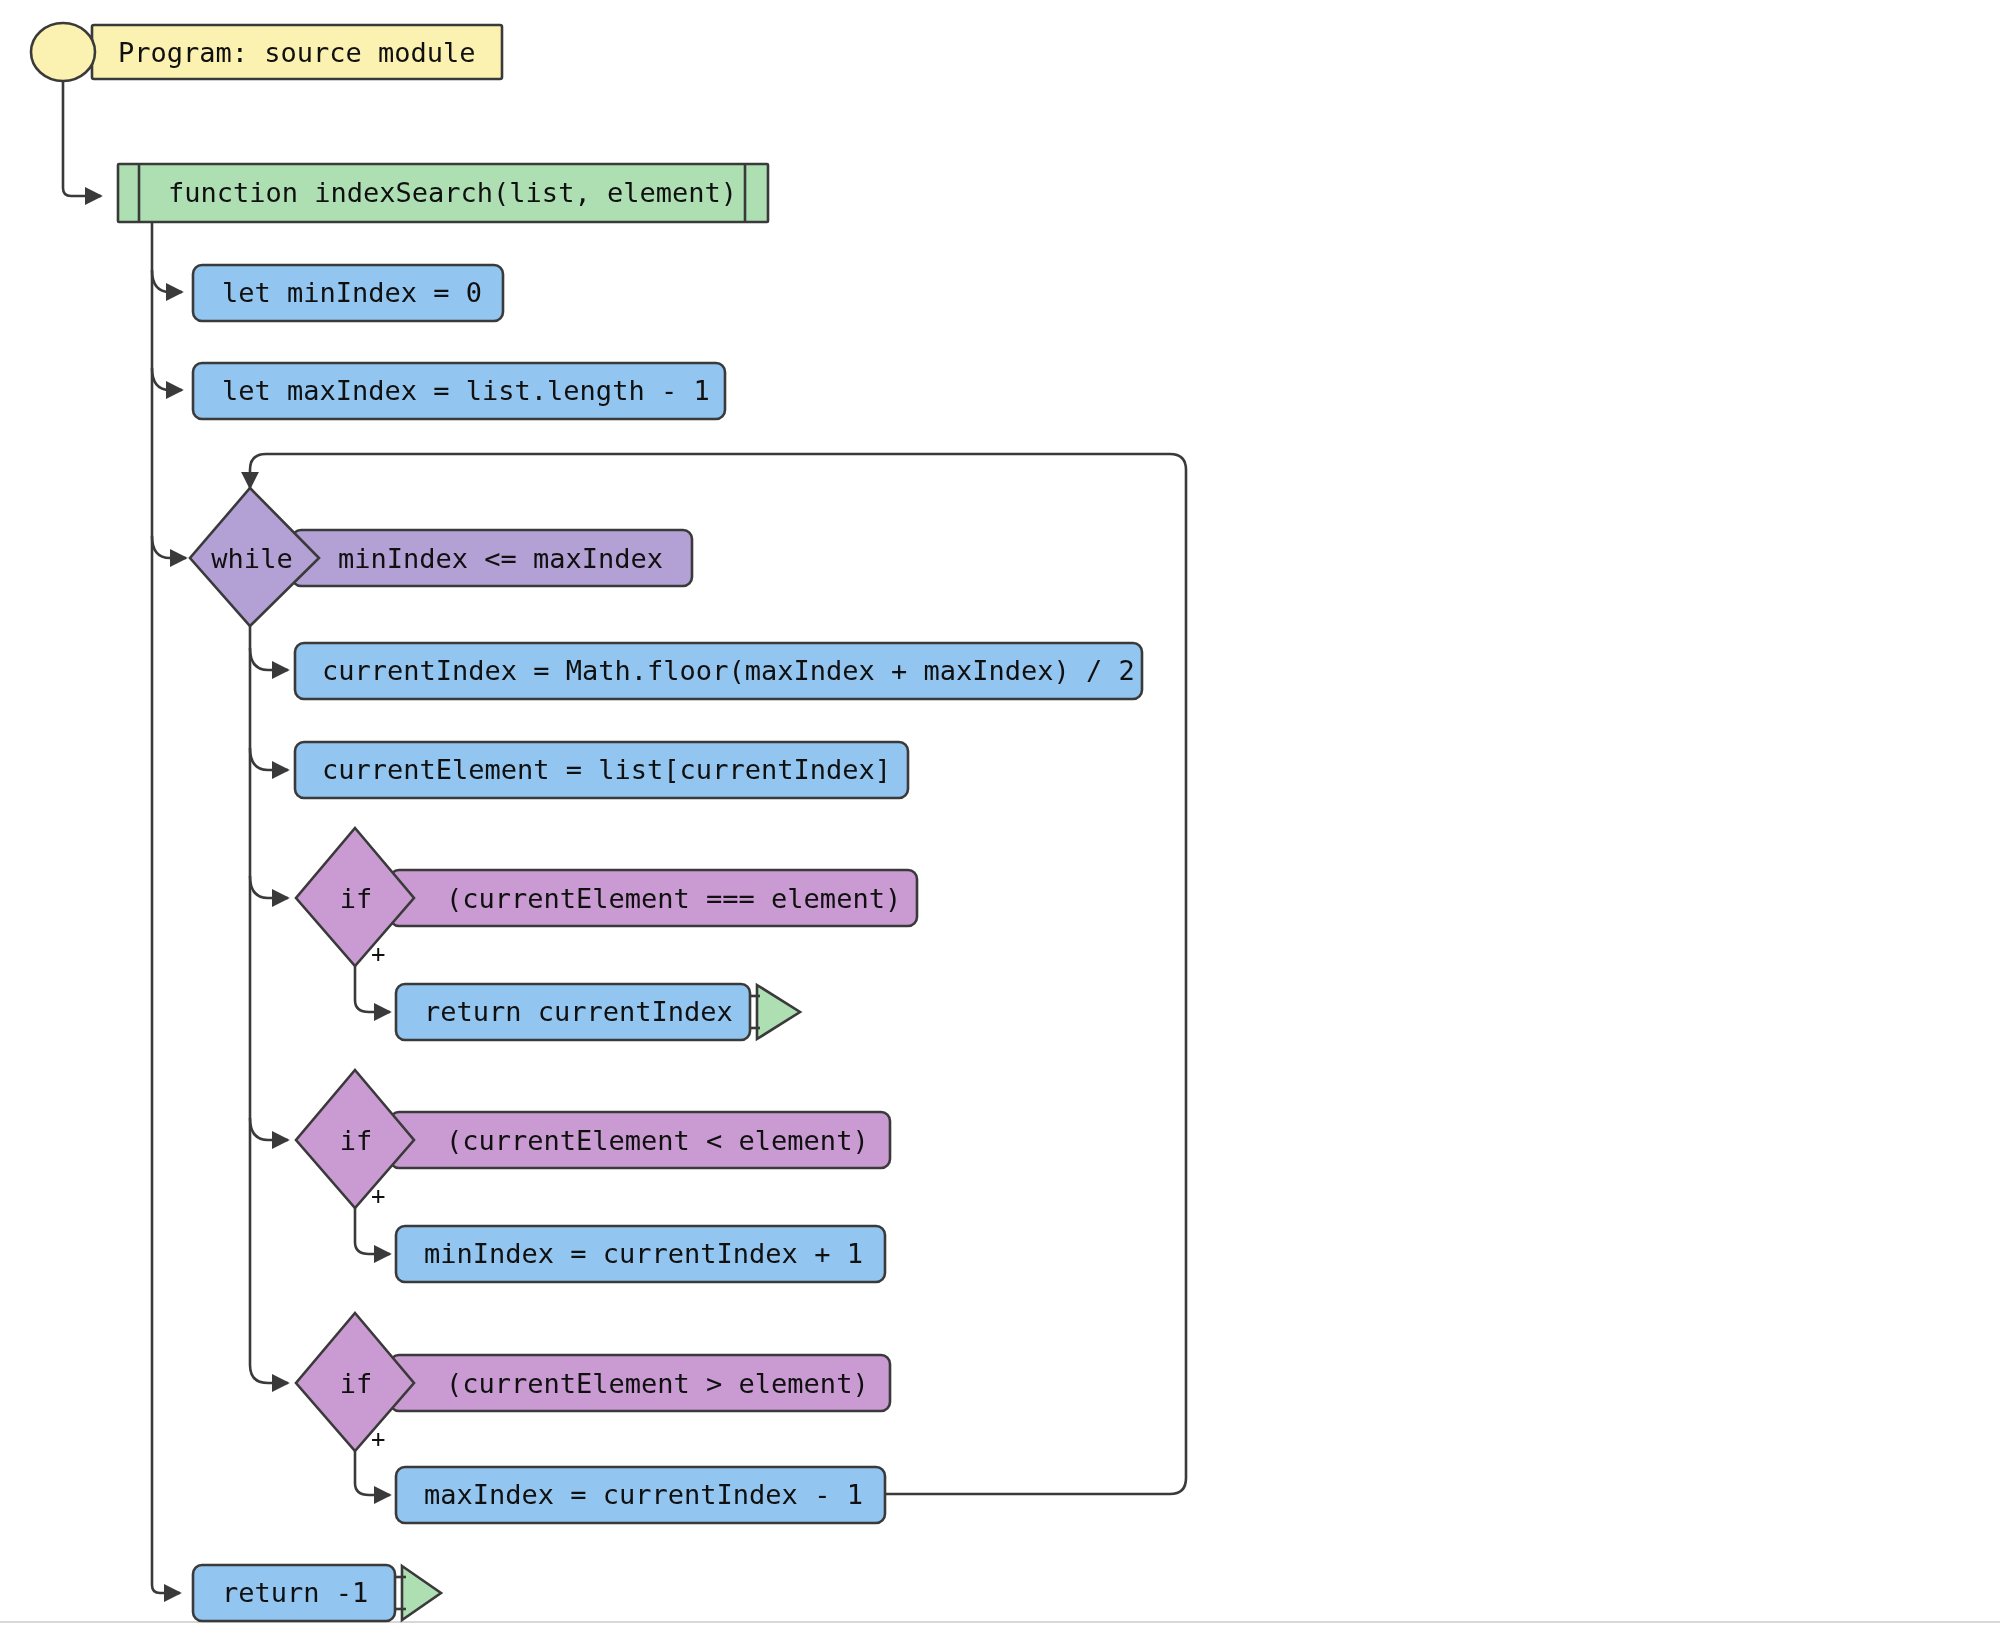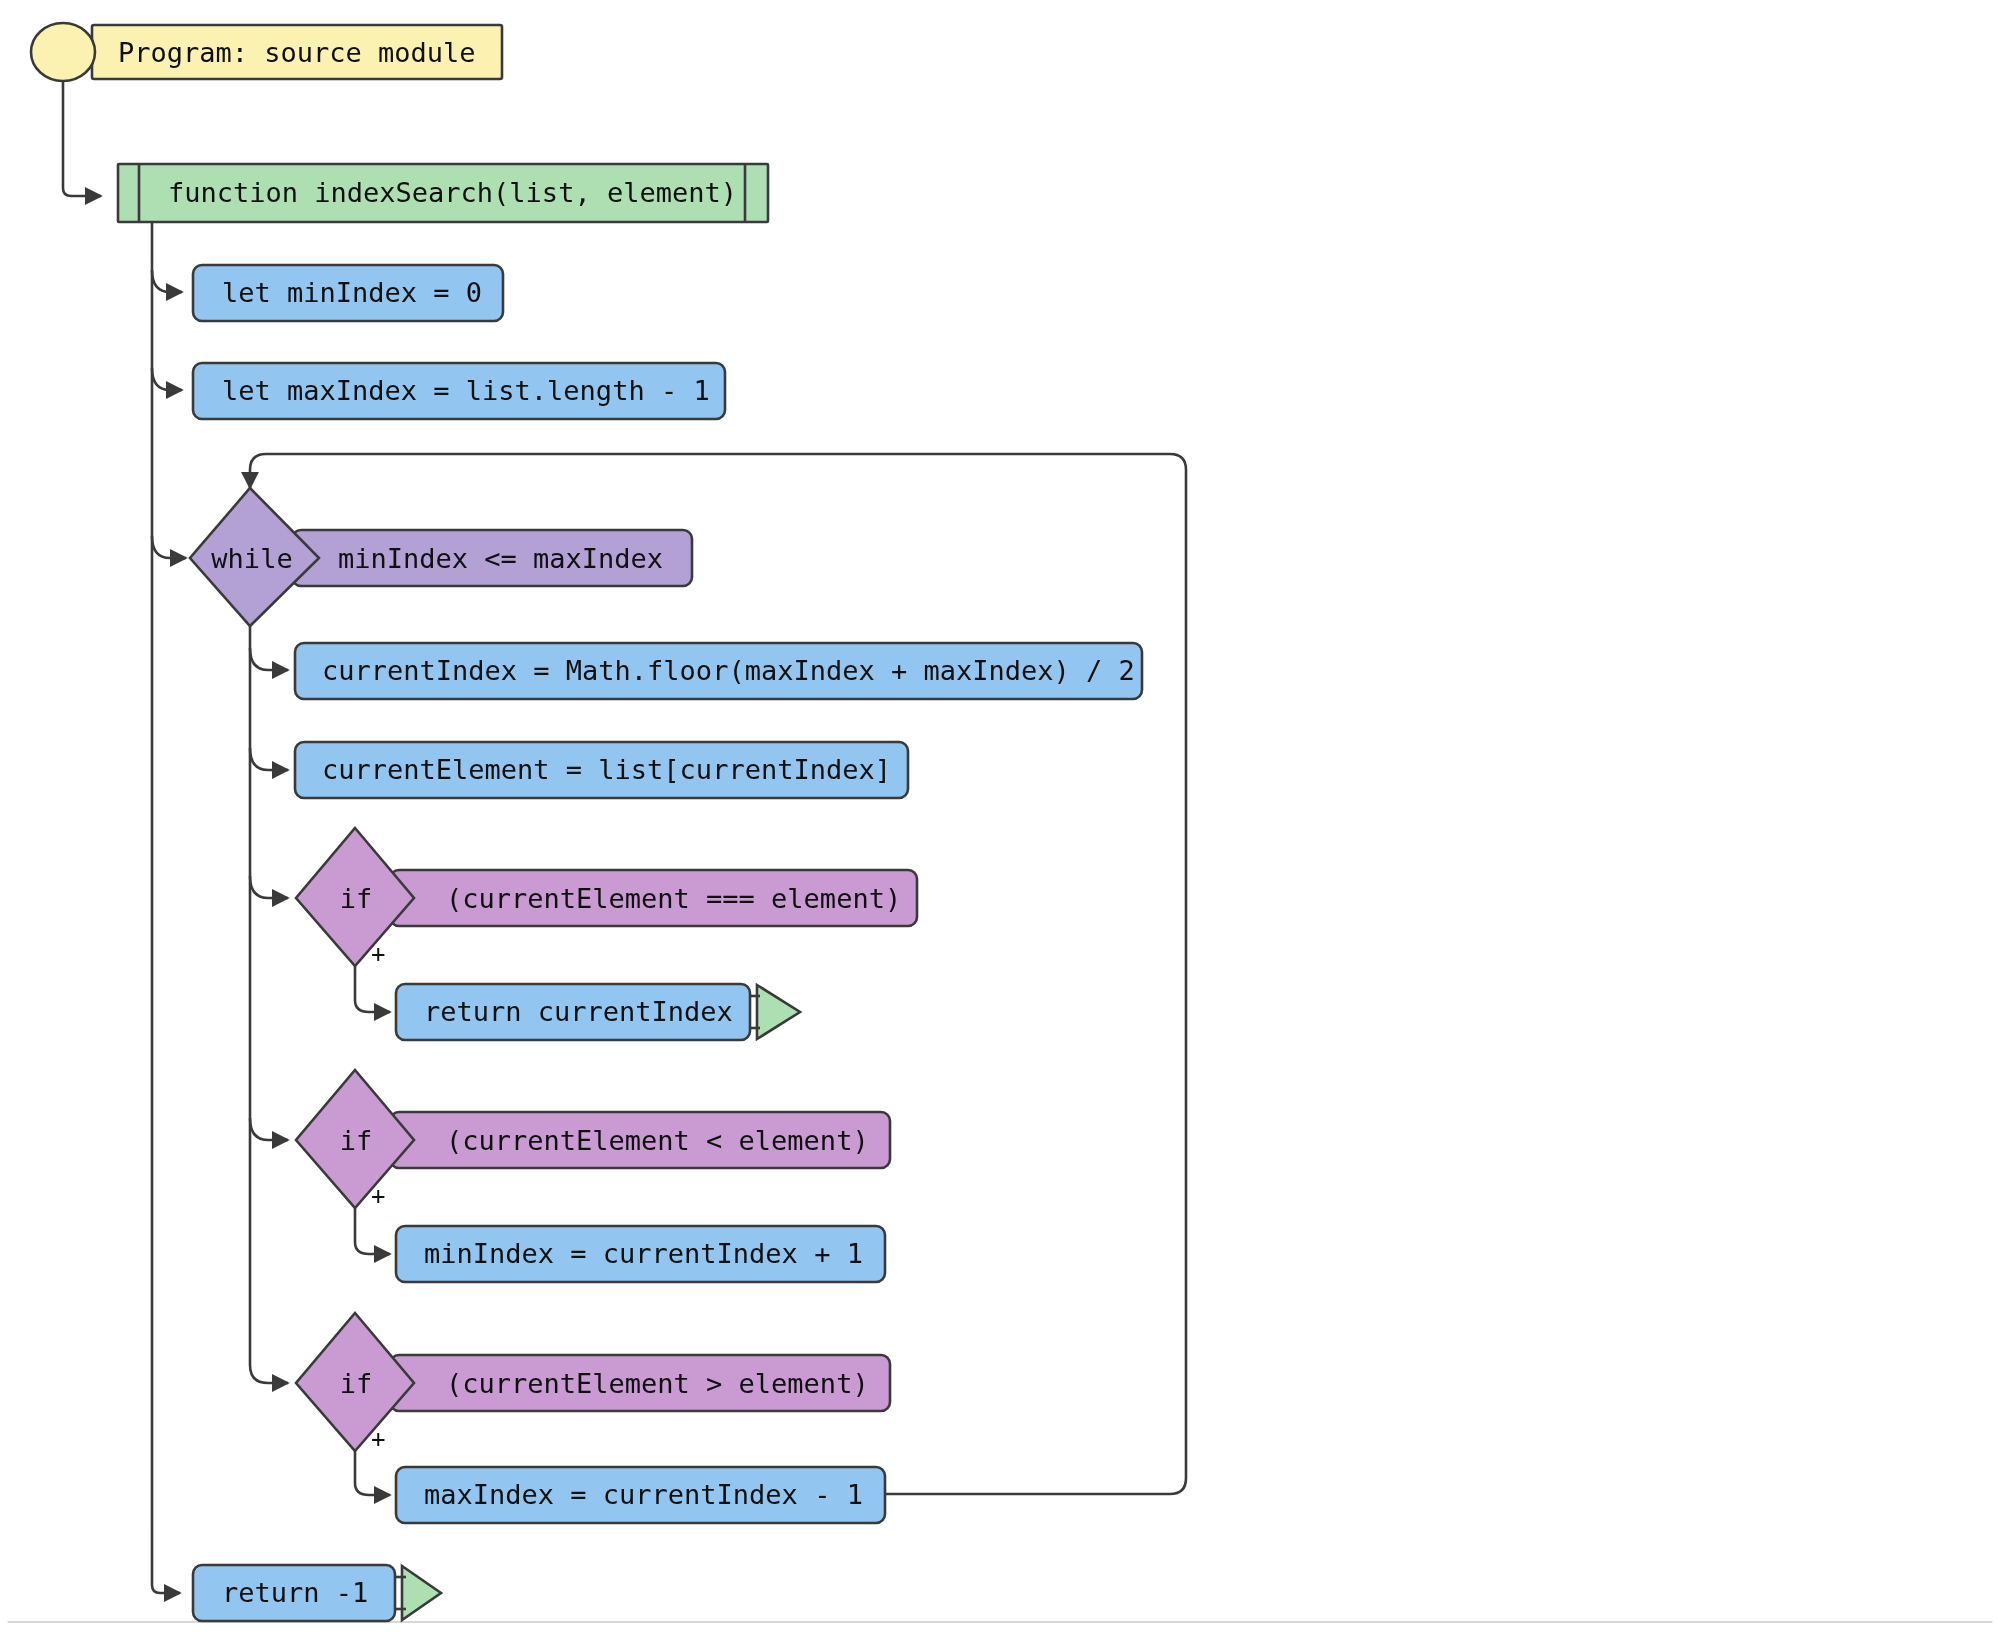--- a/index.html
+++ b/index.html
@@ -9,21 +9,20 @@
   }
   body {
     font-family: "DejaVu Sans Mono", monospace;
   }
   #canvas {
     position: relative;
     width: 2000px;
     height: 1632px;
     background: #ffffff;
     overflow: hidden;
-    border-radius: 30px;
   }
   svg.flow {
     position: absolute;
     left: 0;
     top: 0;
     width: 2000px;
     height: 1632px;
   }
   .node-text {
     font-family: "DejaVu Sans Mono", monospace;

